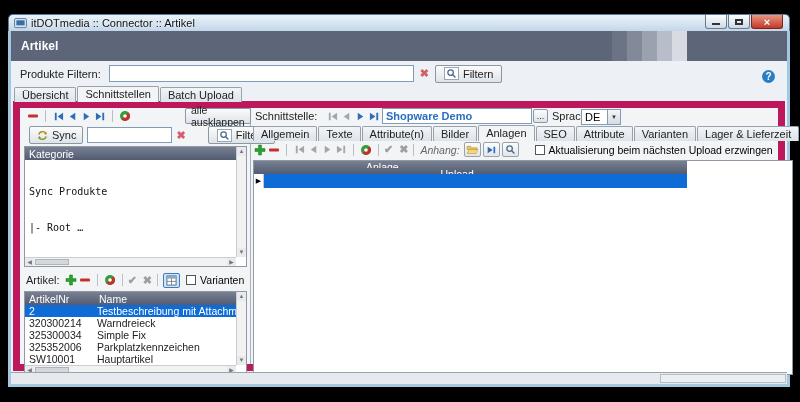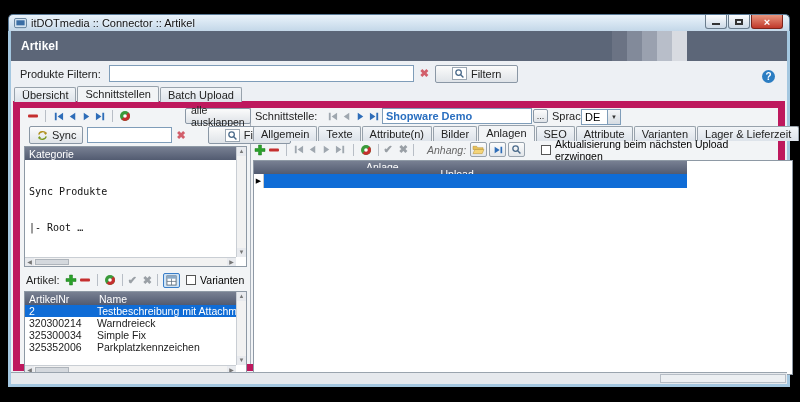--- a/index.html
+++ b/index.html
@@ -34,21 +34,21 @@
   .logo-circle { width:14px; height:14px; border-radius:50%; color:#fff; font-size:9px; font-weight:bold;
     display:inline-flex; align-items:center; justify-content:center; }
 
   
   .filter-row { height:25px; display:flex; align-items:center; padding-left:9px; position:relative; }
   .lbl { font-size:11px; color:#222; }
   .tb-input { background:#fff; border:1px solid #7f9db9; height:17px; font-size:11px; padding:0 3px; font-family:"Liberation Sans",sans-serif; }
   .filter-input { width:305px; margin-left:8px; }
   .clear-x { color:#d25f6b; font-weight:bold; font-size:11px; margin:0 6px; }
   .btn { display:inline-flex; align-items:center; gap:4px; background:linear-gradient(#fbfbfb,#dfe3e8); border:1px solid #8a97a5;
-    border-radius:2px; font-size:11px; color:#222; padding:1px 16px; height:18px; }
+    border-radius:2px; font-size:11px; color:#222; padding:1px 8px; height:18px; }
   .mini-frame { display:inline-flex; align-items:center; justify-content:center; width:15px; height:13px; background:#fff; border:1px solid #9aa6b2; }
   .help-circle { position:absolute; right:12px; top:9px; width:13px; height:13px; border-radius:50%; background:#2b7dc2;
     color:#fff; font-size:10px; font-weight:bold; display:flex; align-items:center; justify-content:center; }
 
   
   .main-tabs { height:16px; display:flex; align-items:flex-end; padding-left:3px; position:relative; z-index:2; }
   .tab { background:linear-gradient(#f2f5f8,#dde3ea); border:1px solid #98a2ac; border-bottom:none; border-radius:2px 2px 0 0;
     font-size:11px; color:#222; padding:1px 7px 1px; margin-right:1px; height:15px; white-space:nowrap; }
   .tab.active { background:#f2f4f6; height:16px; font-weight:normal; position:relative; }
 
@@ -98,21 +98,21 @@
   .rc-top { position:absolute; left:0; top:0; width:100%; height:16px; padding-left:4px; }
   .schn-field { position:absolute; left:131px; top:0; width:150px; height:16px; color:#2a6fc0; font-weight:bold; }
   .dots-btn { position:absolute; left:282px; top:1px; width:15px; height:14px; font-size:9px; padding:0; justify-content:center; }
   .sprache-lbl { position:absolute; left:301px; top:2px; }
   .combo { position:absolute; left:330px; top:1px; width:40px; height:16px; background:#fff; border:1px solid #7f9db9; font-size:11px; display:flex; align-items:center; }
   .combo .val { flex:1; padding-left:3px; }
   .combo .drop { width:13px; height:100%; background:linear-gradient(#f4f6f8,#d6dce2); border-left:1px solid #7f9db9; font-size:6px; color:#333; display:flex; align-items:center; justify-content:center; }
 
   .sub-tabs { position:absolute; left:2px; top:17px; height:16px; display:flex; align-items:flex-end; }
   .rc-toolbar { position:absolute; left:0; top:33px; width:100%; height:17px; padding-left:2px; }
-  .anhang-lbl { font-style:italic; color:#666; font-size:10.5px; margin:0 4px 0 8px; }
+  .anhang-lbl { font-style:italic; color:#666; font-size:10.5px; margin:0 4px 0 1px; }
   .cb-label { font-size:10.5px; margin-left:4px; }
 
   .anlagen-box { left:2px; top:52px; width:540px; height:215px; }
   .n-head { display:flex; width:433px;flex-direction:column; }
   .n-head .hc { overflow:hidden; white-space:nowrap; }
   .n-row { display:flex; width:433px; height:14px; }
   .marker-cell { width:10px; background:#fff; border-right:1px solid #c8c8c8; font-size:7px; line-height:14px; color:#000; text-align:center; flex:none; }
   .n-row .fill { flex:1; background:#0f6cd6; }
 
   
@@ -325,20 +325,24 @@
               <span class="c2">Warndreieck</span>
           </div>
           <div class="a-row">
             <span class="c1">325300034</span>
               <span class="c2">Simple Fix</span>
           </div>
           <div class="a-row">
             <span class="c1">325352006</span>
               <span class="c2">Parkplatzkennzeichen</span>
           </div>
+          <div class="a-row">
+            <span class="c1">SW10001</span>
+              <span class="c2">Hauptartikel</span>
+          </div>
           <div class="vscroll">
               <span class="up">▲</span>
               <span class="dn">▼</span>
             </div>
           <div class="hscroll">
               <span class="lf">◀</span>
               <span class="hthumb"></span>
               <span class="rt">▶</span>
             </div>
         </div>

